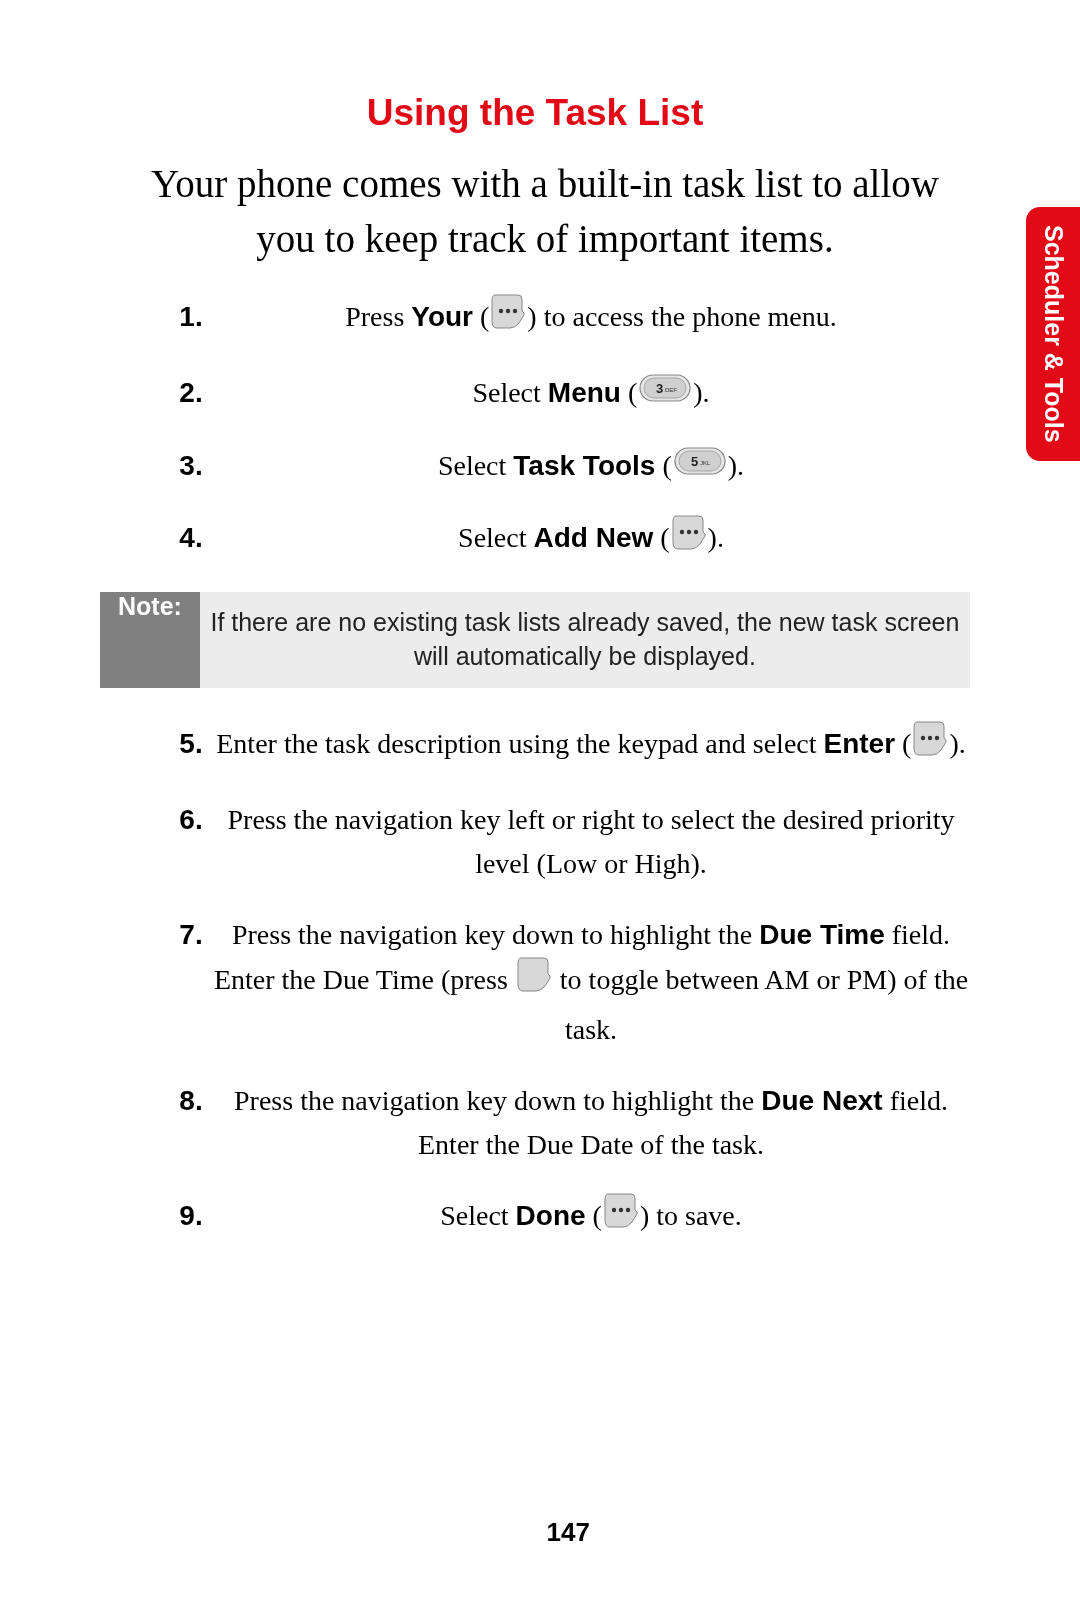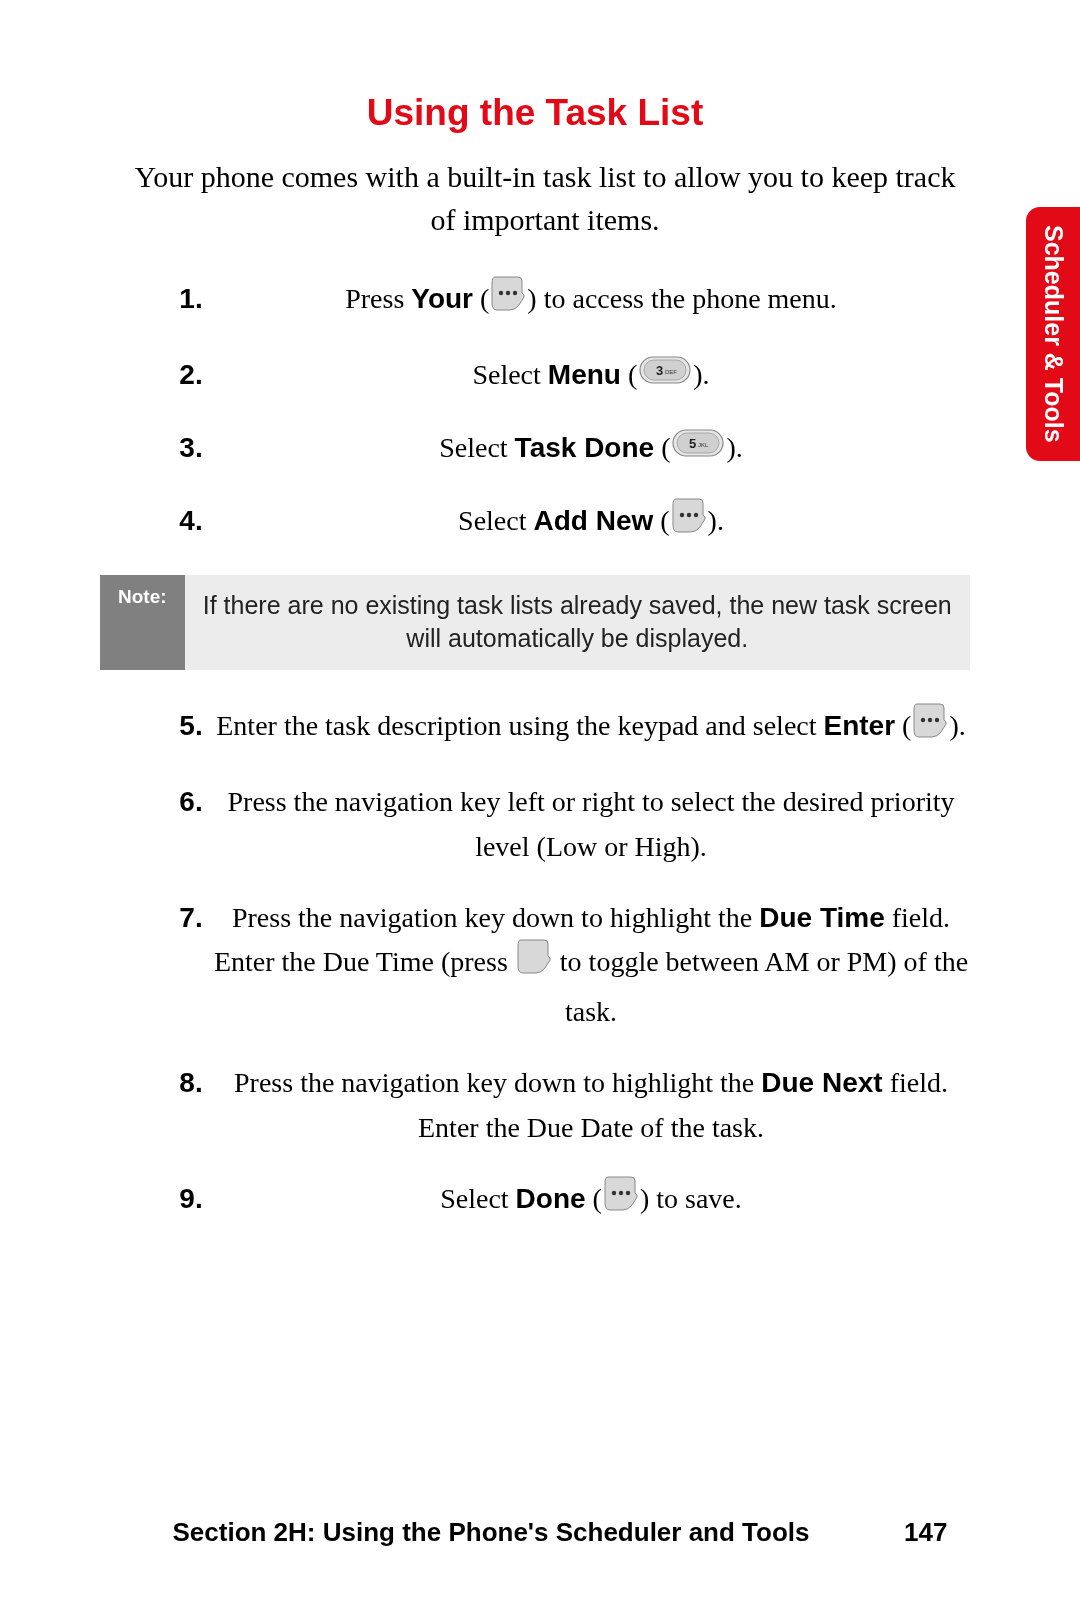--- a/index.html
+++ b/index.html
@@ -16,23 +16,23 @@
       text-align: center;
     }
     .heading {
       font-family: Arial, Helvetica, sans-serif;
       font-weight: bold;
       color: #e20a16;
       font-size: 37px;
       margin-bottom: 22px;
     }
     .intro {
-      font-size: 30px;
+      font-size: 39px;
       line-height: 1.42;
-      margin-bottom: 36px;
+      margin-bottom: 28px;
       padding-left: 20px;
     }
     .subheading {
       font-family: Arial, Helvetica, sans-serif;
       font-weight: bold;
       font-size: 26px;
       color: #555;
       margin-bottom: 28px;
       padding-left: 20px;
     }
@@ -70,22 +70,22 @@
     .note-box {
       display: flex;
       margin: 20px 0 34px 0;
       background: #ececec;
     }
     .note-label {
       background: #808080;
       color: #fff;
       font-family: Arial, Helvetica, sans-serif;
       font-weight: bold;
-      font-size: 19px;
-      padding: 11px 18px;
+      font-size: 25px;
+      padding: 0 18px;
       display: flex;
       align-items: flex-start;
     }
     .note-text {
       font-family: Arial, Helvetica, sans-serif;
       font-size: 25px;
       padding: 14px 6px;
       line-height: 1.35;
       color: #222;
     }
@@ -153,21 +153,21 @@
               <rect x="5" y="4" width="42" height="20" rx="10" fill="#d0d0d0" stroke="#999" stroke-width="0.8"></rect>
               <text x="17" y="19" font-family="Arial" font-size="13" font-weight="bold" fill="#222">3</text>
               <text x="26" y="18" font-family="Arial" font-size="6" fill="#333">DEF</text>
             </svg></span><span>).</span>
       </span>
     </li>
 
     <li>
       <span class="num">3.</span>
       <span class="step-text">
-        <span>Select </span><span class="bold-sans">Task Done</span><span> (</span><span class="keycap-icon"><svg viewBox="0 0 52 28">
+        <span>Select </span><span class="bold-sans">Task Tools</span><span> (</span><span class="keycap-icon"><svg viewBox="0 0 52 28">
               <rect x="1" y="1" width="50" height="26" rx="13" fill="#e6e6e6" stroke="#888" stroke-width="1.2"></rect>
               <rect x="5" y="4" width="42" height="20" rx="10" fill="#d0d0d0" stroke="#999" stroke-width="0.8"></rect>
               <text x="17" y="19" font-family="Arial" font-size="13" font-weight="bold" fill="#222">5</text>
               <text x="26" y="18" font-family="Arial" font-size="6" fill="#333">JKL</text>
             </svg></span><span>).</span>
       </span>
     </li>
 
     <li>
       <span class="num">4.</span>
@@ -233,15 +233,14 @@
       </span>
     </li>
   </ol>
 </div>
 
 <div class="side-tab">
   <span class="side-tab-text">Scheduler &amp; Tools</span>
 </div>
 
 <div class="footer">
-  <span>Section 2H: Using the Phone's Scheduler and Tools</span>
   <span class="page-num">147</span>
 </div>
 
 </body></html>

